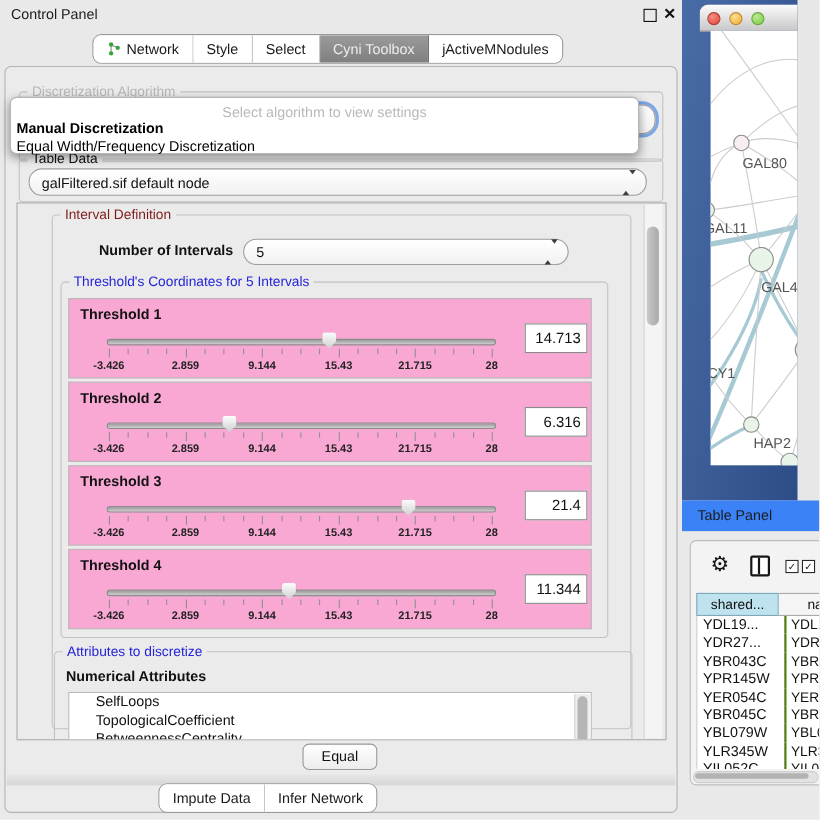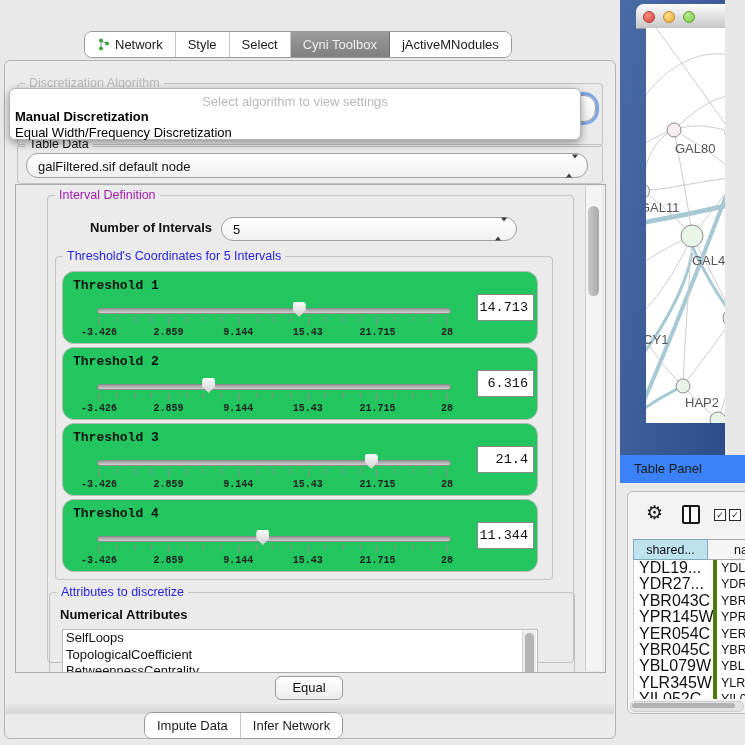--- a/index.html
+++ b/index.html
@@ -18,21 +18,21 @@
   .bottom-tabs{left:144px;top:712px;}
   .tabstrip .tab{display:flex;align-items:center;justify-content:center;padding:0 12px;font-size:13px;color:#1a1a1a;border-right:1px solid #c6c6c6;background:#fff;white-space:nowrap;}
   .tabstrip .tab:last-child{border-right:none;}
   .tabstrip .tab.selected{background:linear-gradient(#9b9b9b,#7f7f7f);color:#ededed;border-right:1px solid #6f6f6f;}
   .net-icon{display:inline-block;width:13px;height:13px;margin-right:5px;}
 
   .outer-panel{position:absolute;left:4px;top:60px;width:610px;height:677px;background:#ebebeb;border:1px solid #b3b3b3;border-radius:6px;}
 
   .group{position:absolute;border:1px solid #c2c2c2;border-radius:4px;}
   .group .legend{position:absolute;top:-8px;left:7px;background:#ebebeb;padding:0 4px;font-size:12.5px;white-space:nowrap;}
-  .legend.green{color:#a21caf;}
+  .legend.green{color:#7f1d1d;}
   .legend.blue{color:#2525d8;}
   .legend.faded{color:#b7b7b7;}
 
   .combo{position:absolute;background:linear-gradient(#ffffff,#f1f1f1);border:1px solid #9f9f9f;border-radius:12px;}
   .combo .val{position:absolute;left:11px;top:50%;transform:translateY(-50%);font-size:13px;color:#111;}
   .arrows{position:absolute;right:9px;top:50%;transform:translateY(-50%);}
   .arrows .up{width:0;height:0;border-left:3.5px solid transparent;border-right:3.5px solid transparent;border-bottom:4.5px solid #3c3c3c;margin-bottom:2.5px;}
   .arrows .dn{width:0;height:0;border-left:3.5px solid transparent;border-right:3.5px solid transparent;border-top:4.5px solid #3c3c3c;}
   .combo.focused{box-shadow:0 0 0 3px rgba(95,150,230,.8);}
 
@@ -46,33 +46,33 @@
   
   .scroll-panel{position:absolute;left:10px;top:123px;width:589px;height:487px;background:#ebebeb;border:1px solid #ababab;overflow:hidden;}
   .vscroll{position:absolute;top:1px;bottom:1px;width:16px;background:#f4f4f4;border-left:1px solid #cfcfcf;}
   .vscroll .thumb{position:absolute;left:2px;width:11px;background:linear-gradient(90deg,#c9c9c9,#a9a9a9);border-radius:6px;}
   .list-scroll{position:absolute;right:1px;top:1px;bottom:1px;width:13px;background:#ececec;border-left:1px solid #d5d5d5;}
   .list-scroll .thumb{position:absolute;left:1.5px;top:2px;width:9px;height:90%;background:#b5b5b5;border-radius:5px;}
 
   .bold-label{font-weight:bold;font-size:13px;color:#111;}
 
   
-  .thresh-box{position:relative;width:474px;height:71px;background:#22c55e;border:1px solid #b9b9b9;border-radius:12px;margin-bottom:3px;font-family:Liberation Mono, monospace;}
+  .thresh-box{position:relative;width:474px;height:71px;background:#f9a8d4;border:1px solid #b9b9b9;border-radius:0;margin-bottom:3px;}
   .thresh-label{position:absolute;left:10px;top:6px;font-weight:bold;font-size:13px;}
   .slider{position:absolute;left:34px;top:28px;width:352px;height:40px;}
   .track{position:absolute;left:0;top:8px;width:100%;height:4px;background:linear-gradient(#9a9a9a,#cfcfcf);border:1px solid #8d8d8d;border-radius:3px;}
   .thumb-h{position:absolute;top:2px;width:13px;height:15px;background:linear-gradient(#fdfdfd,#cfcfcf);clip-path:polygon(12% 0,88% 0,100% 14%,100% 55%,50% 100%,0 55%,0 14%);filter:drop-shadow(0 0 1px #777);}
   .ticks{position:absolute;left:2px;top:17px;width:348px;height:9px;}
   .tick{position:absolute;top:0;width:1px;height:5px;background:#8f8f8f;}
   .tick.major{height:8px;}
   .tick-labels{position:absolute;left:2px;top:27px;width:348px;height:11px;}
   .tick-labels span{position:absolute;transform:translateX(-50%);font-size:10px;font-weight:bold;color:#222;white-space:nowrap;}
   .thresh-value{position:absolute;left:414px;top:22px;width:50px;height:25px;background:#fff;border:1px solid #8a8a8a;font-size:13.5px;text-align:right;line-height:25px;padding-right:5px;}
 
-  .attr-item{font-size:13px;line-height:16.5px;padding-left:3px;color:#111;}
+  .attr-item{font-size:13px;line-height:16.5px;padding-left:24px;color:#111;}
 
   .apply-btn{position:absolute;left:270px;top:615px;width:66px;height:22px;background:linear-gradient(#ffffff,#ececec);border:1px solid #9a9a9a;border-radius:6px;text-align:center;line-height:22px;font-size:13px;}
   .bottom-shade{position:absolute;left:1px;right:1px;top:643px;height:10px;background:linear-gradient(#e6e6e6,#d6d6d6);}
 
   
   .desktop{position:absolute;left:620px;top:0;width:105px;height:455px;background:linear-gradient(100deg,#4a6ca6,#2d4d89);overflow:hidden;}
   .net-titlebar{position:absolute;left:16px;top:4px;width:115px;height:24px;background:linear-gradient(#fcfcfc,#c7c7c7);border-bottom:1px solid #9b9b9b;border-radius:8px 0 0 0;}
   .light{position:absolute;top:7px;width:10px;height:10px;border-radius:50%;}
   .light.red{left:7px;background:radial-gradient(circle at 35% 30%,#f98f85,#dd4237);border:1px solid #b0352b;}
   .light.yellow{left:27px;background:radial-gradient(circle at 35% 30%,#fde08d,#f0a935);border:1px solid #c2862c;}
@@ -90,32 +90,37 @@
   .col-icon:before{content:"";position:absolute;left:5px;top:0;width:2px;height:100%;background:#161616;}
   .chk{position:absolute;top:17px;width:10px;height:10px;border:1.5px solid #2a2a2a;background:#fff;font-size:9px;line-height:10px;text-align:center;color:#111;}
   .chk.c1{left:86px;} .chk.c2{left:101px;}
   .ttable{position:absolute;left:5px;top:47px;right:1px;}
   .thead{display:flex;height:21px;}
   .th{font-size:12.5px;line-height:21px;border:1px solid #9fb6c2;}
   .th.c1{width:73px;background:#bfe2ef;text-align:center;border-color:#7fa8bd;}
   .th.c2{flex:1;background:#f5f5f5;border-left:none;border-color:#aaa;padding-left:26px;}
   .trows{position:relative;height:139px;overflow:hidden;background:#fff;border-left:1px solid #ccc;}
   .trow{display:flex;height:16.4px;}
-  .tc1{width:74px;padding-left:5px;font-size:16px;line-height:16.4px;border-right:4px solid #4d7c0f;white-space:nowrap;overflow:hidden;}
+  .tc1{width:74px;padding-left:5px;font-size:13px;line-height:16.4px;border-right:2px solid #4d7c0f;white-space:nowrap;overflow:hidden;}
   .tc2{flex:1;padding-left:4px;font-size:12.5px;line-height:16.4px;white-space:nowrap;overflow:hidden;}
   .hscroll{position:absolute;left:2px;top:209px;width:112px;height:9px;background:#e2e2e2;border:1px solid #cfcfcf;border-radius:5px;}
   .hscroll .thumb{position:absolute;left:1px;top:1px;width:103px;height:5px;background:#b3b3b3;border-radius:4px;}
 </style>
 </head>
 <body>
 
 <div class="app">
 
   <div class="left-panel">
 
+    <div class="titlebar">
+      <span class="title">Control Panel</span>
+      <span class="float-btn"></span>
+      <span class="close-btn">✕</span>
+    </div>
 
     <div class="tabstrip top-tabs">
       <span class="tab">
         <span class="net-icon">
           <svg width="13" height="13" viewBox="0 0 13 13">
               <line x1="4" y1="3" x2="9" y2="5" stroke="#8a8a8a"></line>
               <line x1="4" y1="3" x2="4" y2="10" stroke="#8a8a8a"></line>
               <circle cx="4" cy="2.5" r="2" fill="#3aa33a"></circle>
               <circle cx="10" cy="5.5" r="2" fill="#3aa33a"></circle>
               <circle cx="4" cy="10.5" r="2" fill="#3aa33a"></circle>

